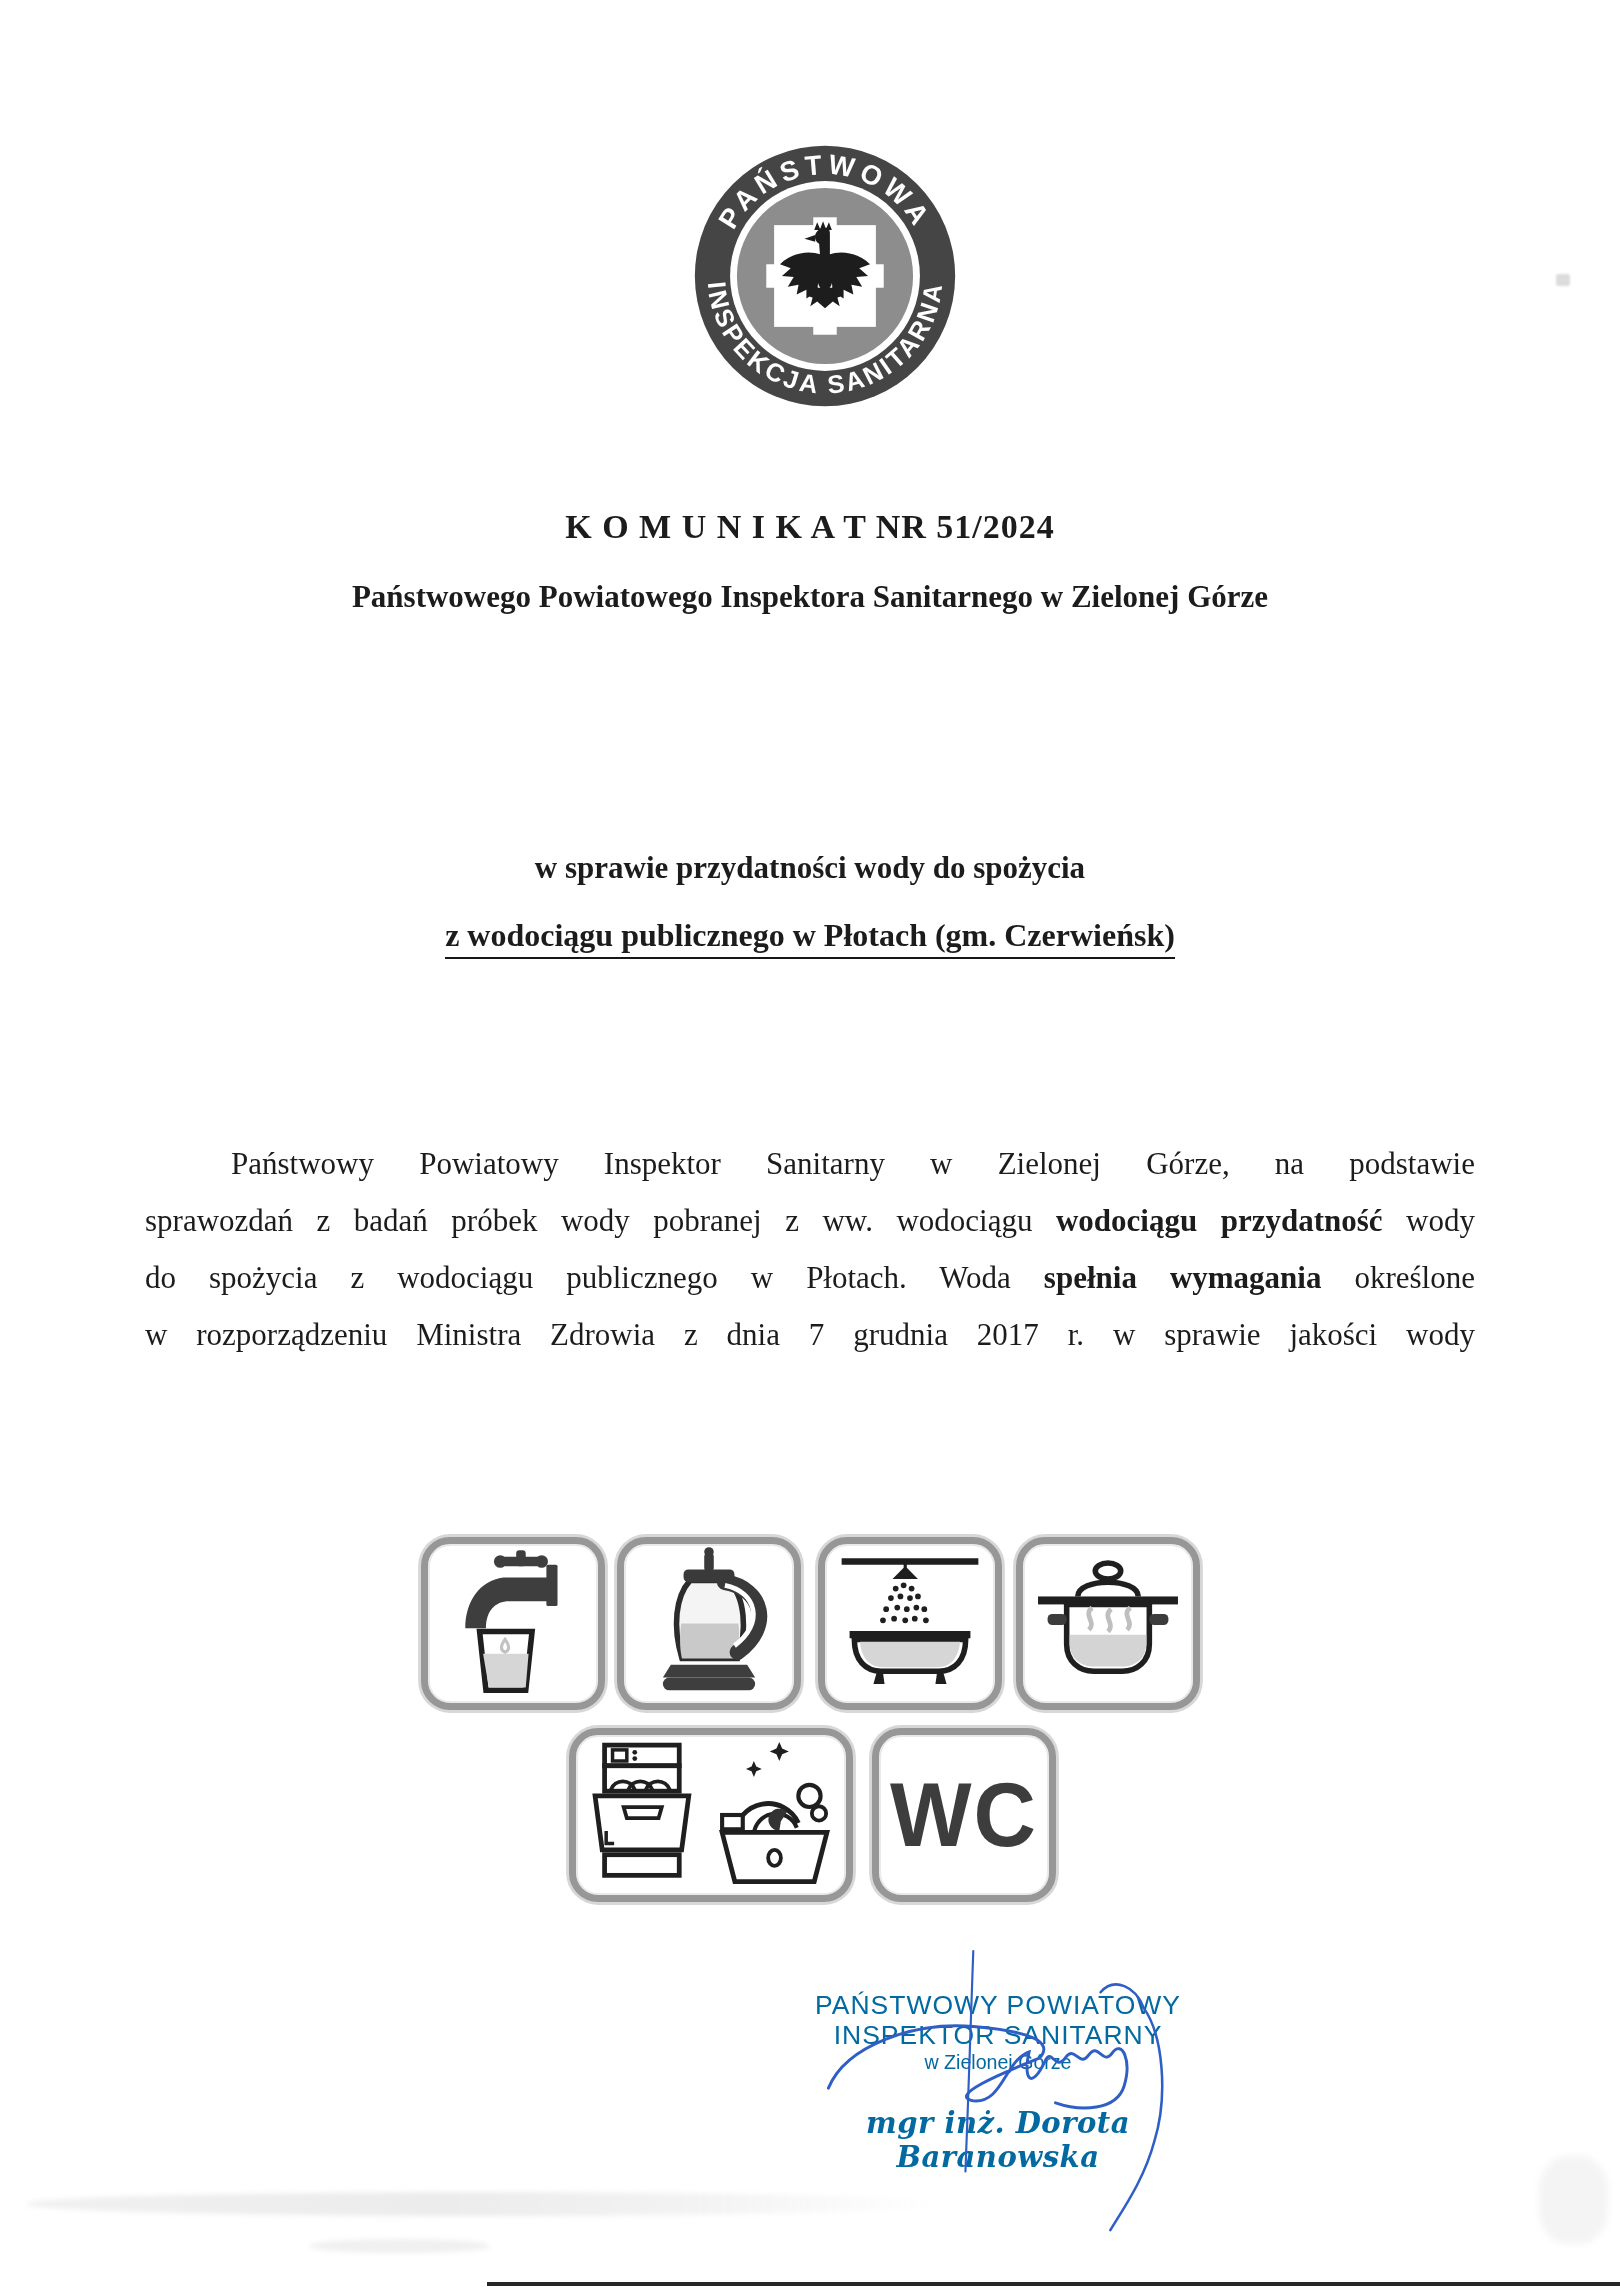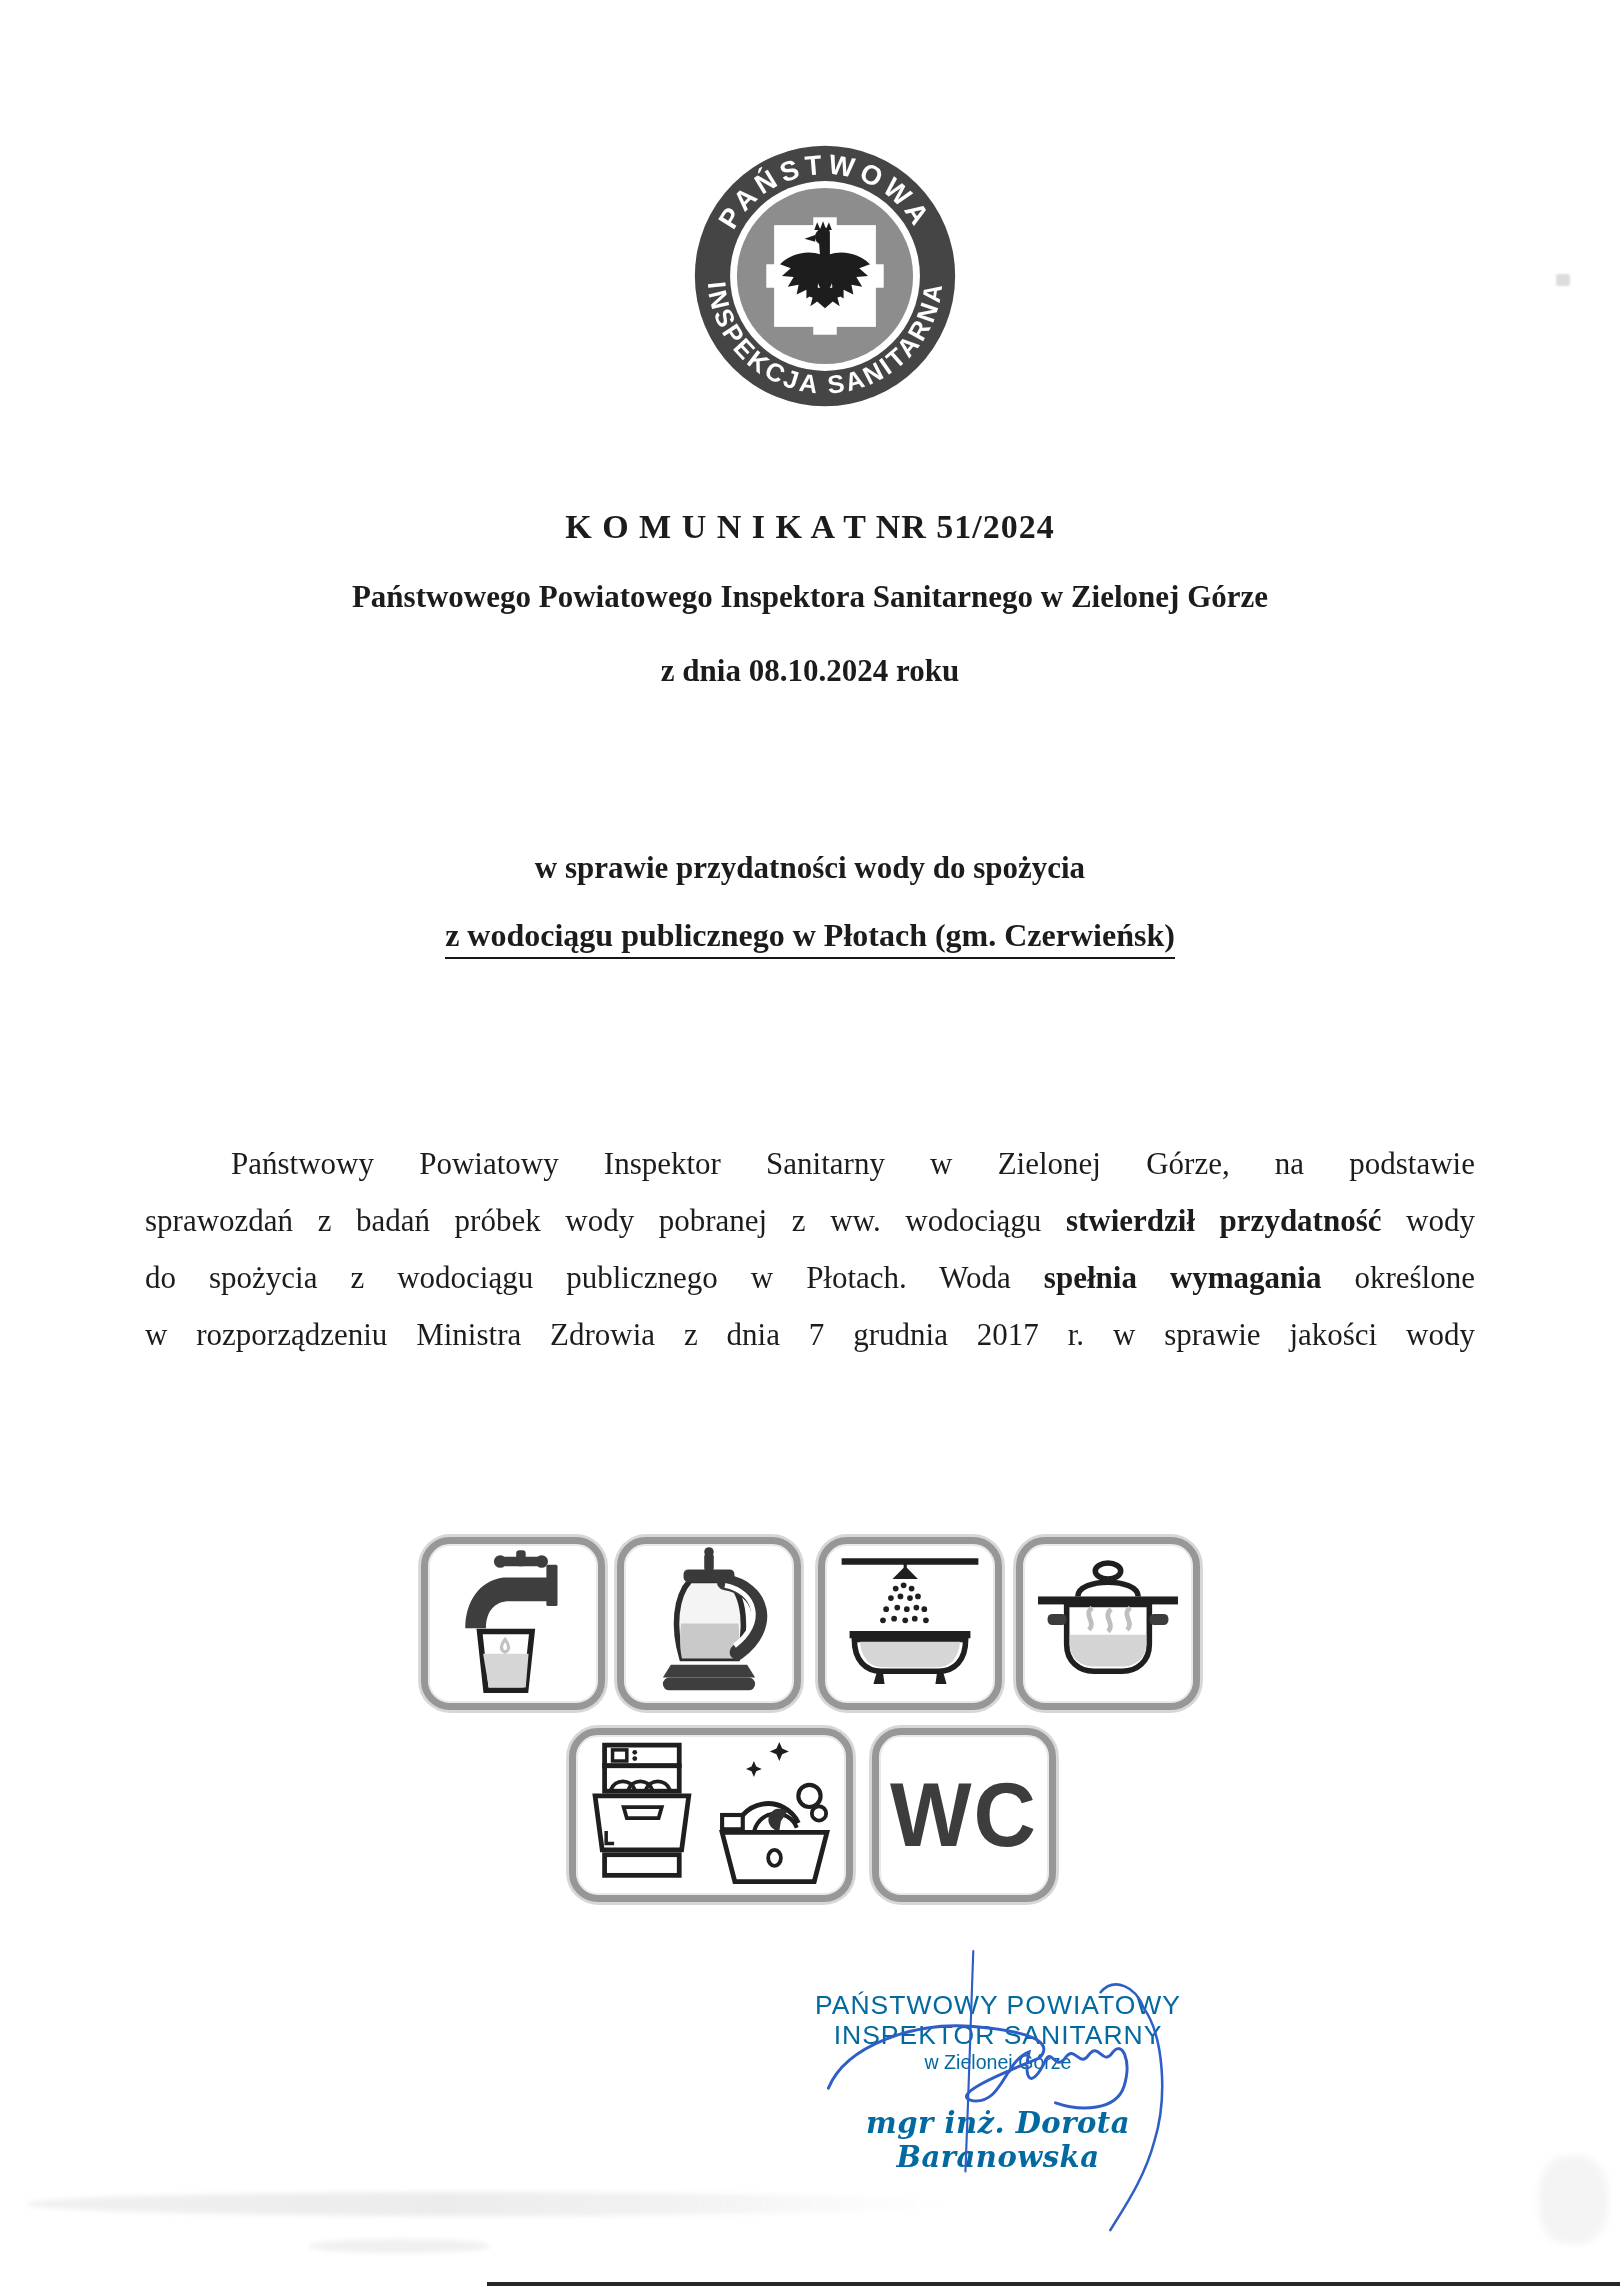--- a/index.html
+++ b/index.html
@@ -118,27 +118,26 @@
         <textPath href="#arcTop" startOffset="50%" text-anchor="middle">PAŃSTWOWA</textPath>
       </text>
       <text fill="#ffffff" font-family="Liberation Sans, sans-serif" font-weight="bold" font-size="26" letter-spacing="3">
         <textPath href="#arcBottom" startOffset="50%" text-anchor="middle">INSPEKCJA SANITARNA</textPath>
       </text>
     </svg>
   </div>
 
   <div class="h-center title">K O M U N I K A T  NR 51/2024</div>
   <div class="h-center issuer">Państwowego Powiatowego Inspektora Sanitarnego w Zielonej Górze</div>
-  <div class="h-center dateline">z dnia 08.10.2024 roku</div>
   <div class="h-center subject">w sprawie przydatności wody do spożycia</div>
   <div class="h-center uline1"><span>z wodociągu publicznego w Płotach (gm. Czerwieńsk)</span></div>
 
   <div class="para">
     <div class="pline"><span class="indent"></span><span>Państwowy Powiatowy Inspektor Sanitarny w Zielonej Górze, na podstawie</span></div>
-    <div class="pline"><span>sprawozdań z badań próbek wody pobranej z ww. wodociągu </span><span class="bold">stwierdził przydatność</span><span> wody</span></div>
+    <div class="pline"><span>sprawozdań z badań próbek wody pobranej z ww. wodociągu </span><span class="bold">wodociągu przydatność</span><span> wody</span></div>
     <div class="pline"><span>do spożycia z wodociągu publicznego w Płotach. Woda </span><span class="bold">spełnia wymagania</span><span> określone</span></div>
     <div class="pline"><span>w rozporządzeniu Ministra Zdrowia z dnia 7 grudnia 2017 r. w sprawie jakości wody</span></div>
   </div>
 
   <div class="tile r1 t1">
     <svg viewBox="0 0 100 100">
       <g fill="#3e3e3e">
         <rect x="71" y="13" width="7" height="26" rx="1"></rect>
         <path d="M44,21 h28 v15 h-26 c-9,1 -13,8 -13,17 h-13 c0,-17 9,-30 24,-32 z"></path>
         <rect x="42" y="8" width="26" height="6" rx="3"></rect>

